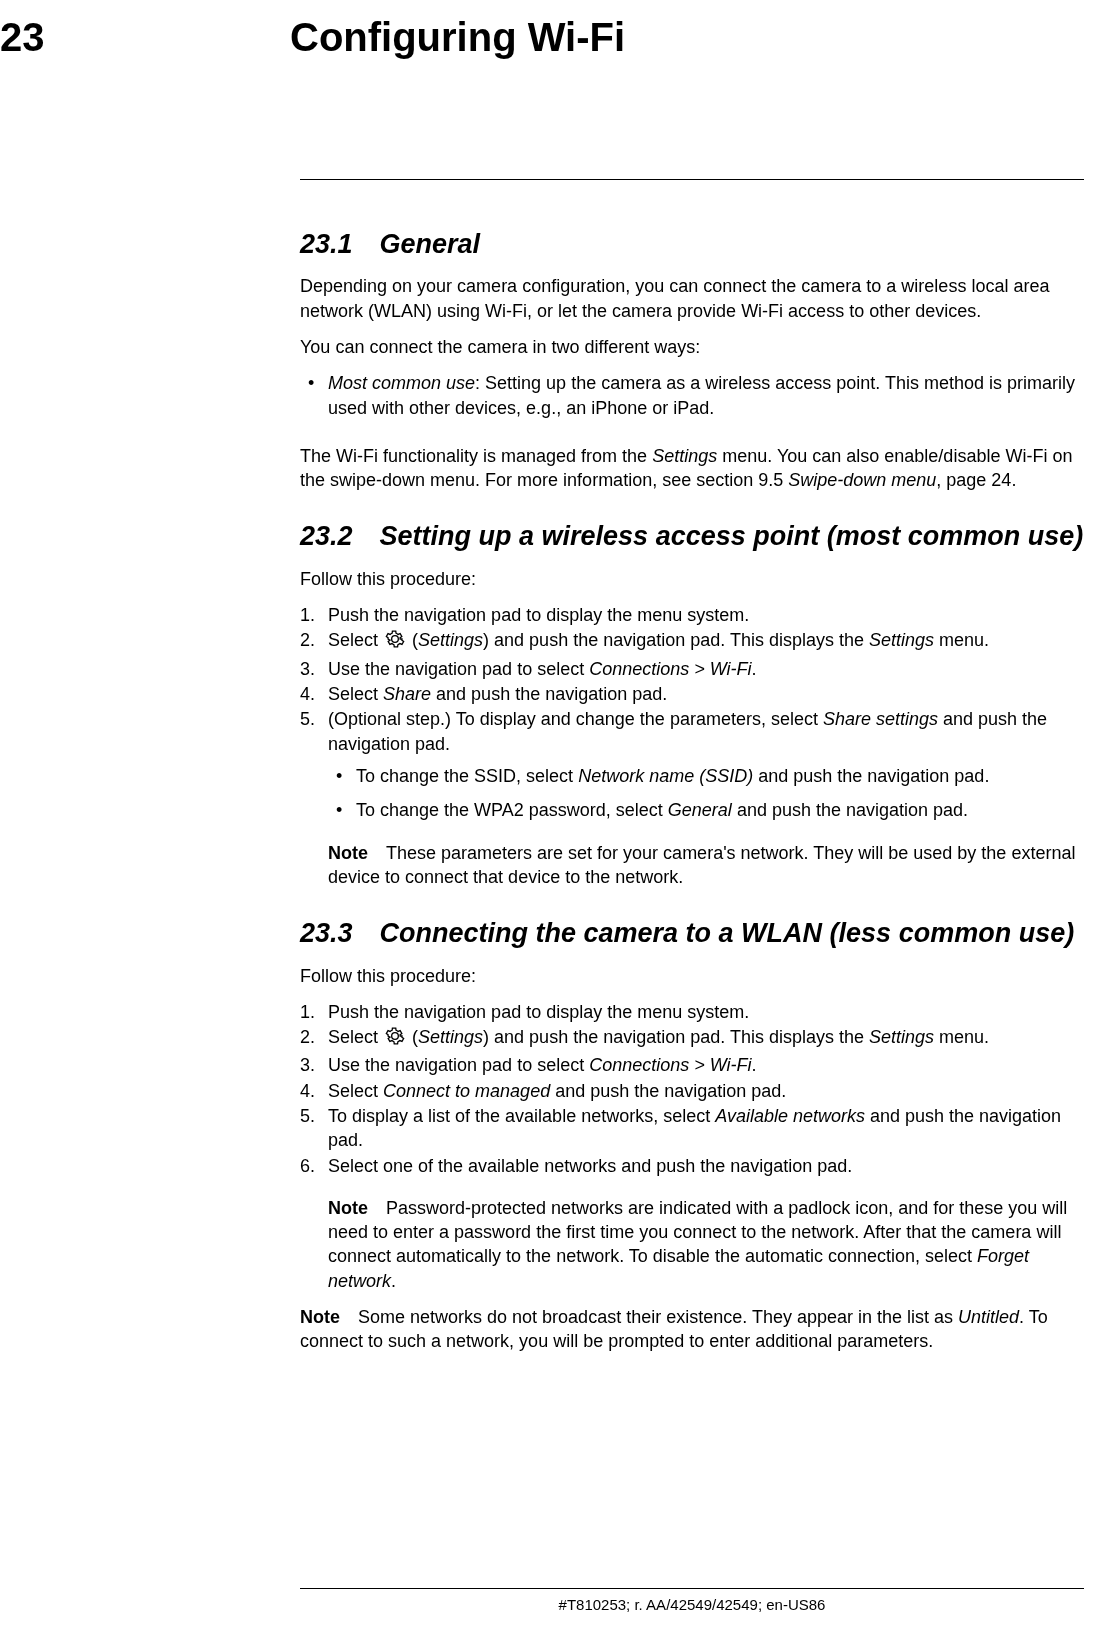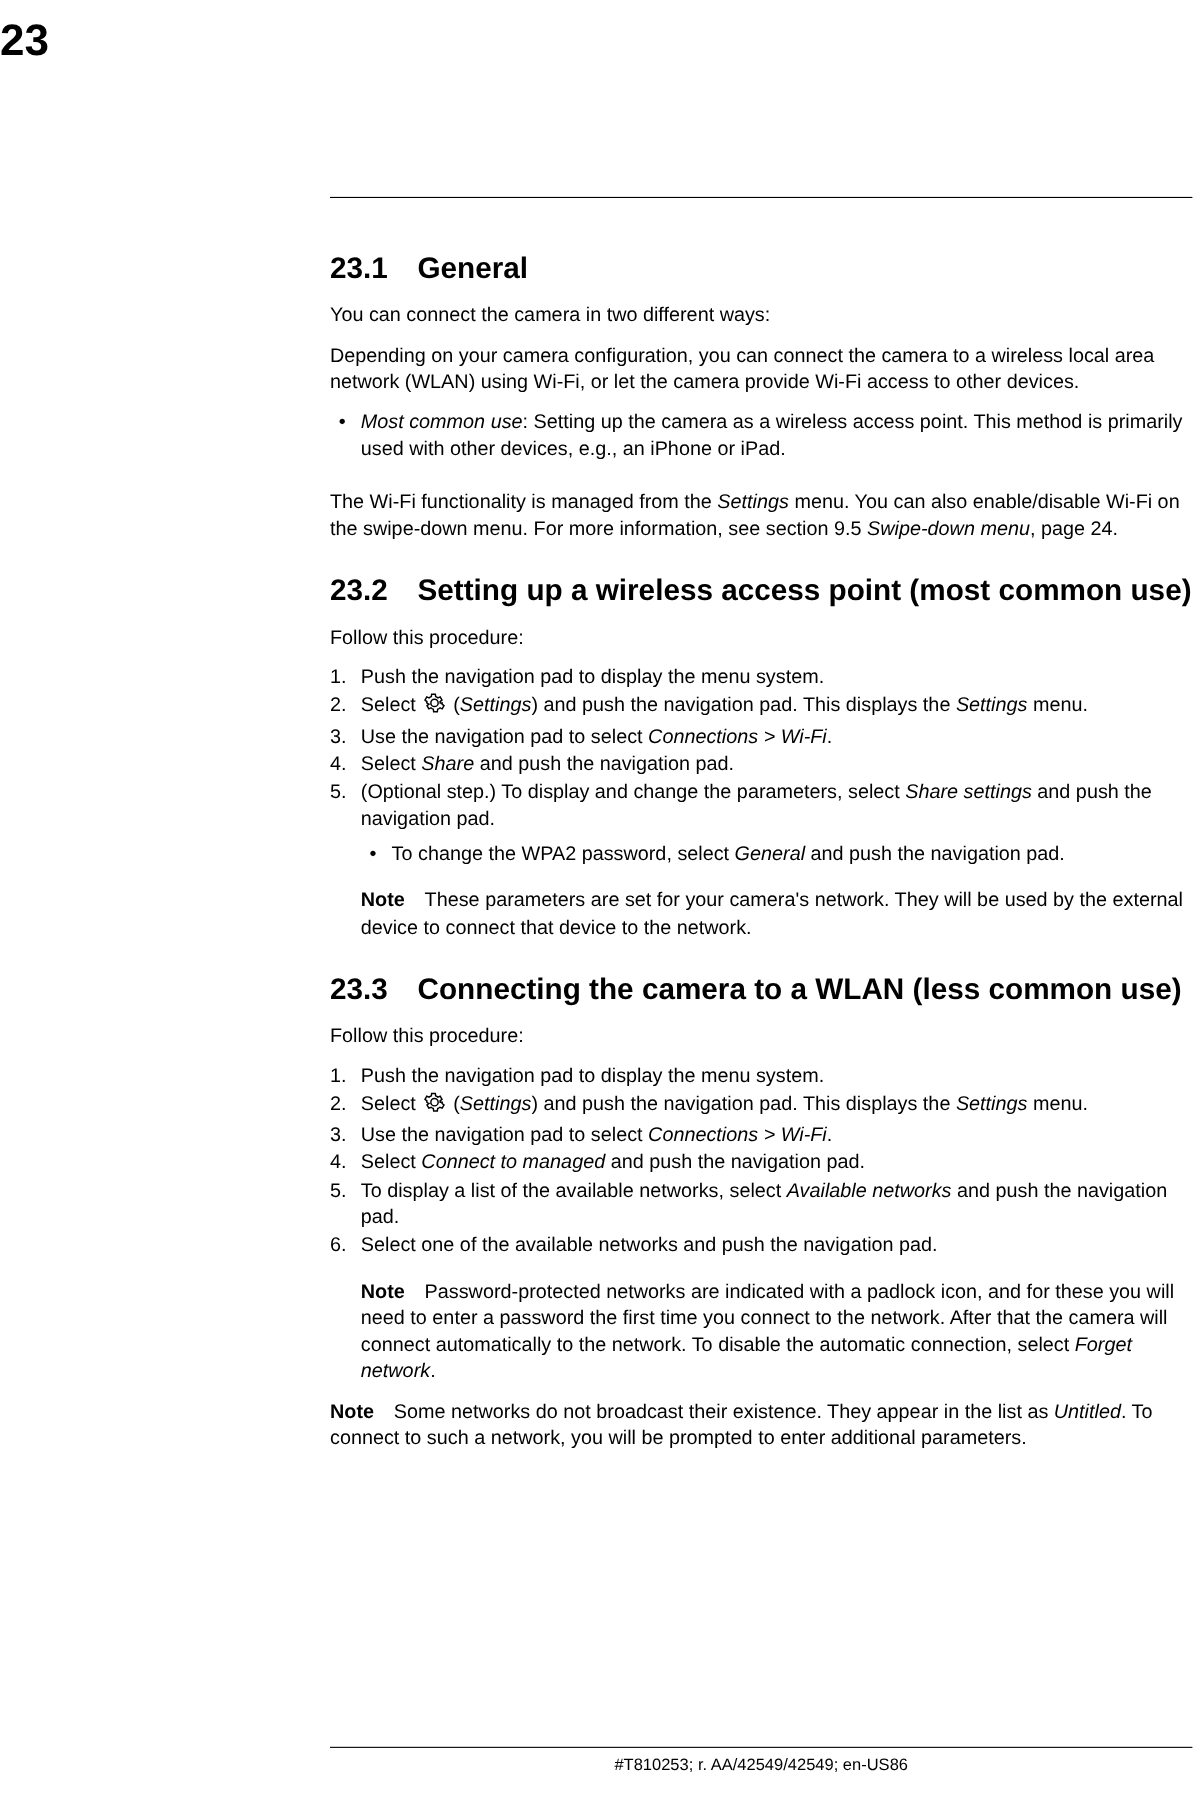--- a/index.html
+++ b/index.html
@@ -36,20 +36,21 @@
     .top-rule {
       border-top: 1px solid #000;
       margin-bottom: 48px;
     }
     h2 {
       font-size: 27px;
       font-weight: bold;
       margin-top: 28px;
       margin-bottom: 14px;
       line-height: 1.2;
+      font-style: italic;
     }
     p { margin-bottom: 12px; }
     ul { list-style: none; padding-left: 0; margin-bottom: 24px; }
     ul > li { padding-left: 28px; position: relative; margin-bottom: 1px; }
     ul > li::before { content: "•"; position: absolute; left: 8px; }
     ol { list-style: none; padding-left: 0; margin-bottom: 12px; counter-reset: step; }
     ol > li { padding-left: 28px; position: relative; margin-bottom: 1px; counter-increment: step; }
     ol > li::before { content: counter(step) "."; position: absolute; left: 0; }
     .sub-bullets { margin-top: 8px; margin-bottom: 8px; }
     .sub-bullets > li { margin-bottom: 10px; }
@@ -74,28 +75,29 @@
       display: flex;
       justify-content: center;
       font-size: 15px;
     }
   </style>
 </head>
 <body>
 
 <div class="chapter-header">
   <div class="chapter-number">23</div>
+  <div class="chapter-title">Configuring Wi-Fi</div>
 </div>
 
 <div class="content">
   <div class="top-rule"></div>
 
   <h2>23.1 General</h2>
+  <p>Depending on your camera configuration, you can connect the camera to a wireless local area network (WLAN) using Wi-Fi, or let the camera provide Wi-Fi access to other devices.</p>
   <p>You can connect the camera in two different ways:</p>
-  <p>Depending on your camera configuration, you can connect the camera to a wireless local area network (WLAN) using Wi-Fi, or let the camera provide Wi-Fi access to other devices.</p>
   <ul>
     <li>
       <em>Most common use</em><span>: Setting up the camera as a wireless access point. This method is primarily used with other devices, e.g., an iPhone or iPad.</span>
     </li>
   </ul>
   <p>
     <span>The Wi-Fi functionality is managed from the </span><em>Settings</em><span> menu. You can also enable/disable Wi-Fi on the swipe-down menu. For more information, see section 9.5 </span><em>Swipe-down menu</em><span>, page 24.</span>
   </p>
 
   <h2>23.2 Setting up a wireless access point (most common use)</h2>
@@ -109,20 +111,23 @@
     </li>
     <li>
       <span>Use the navigation pad to select </span><em>Connections &gt; Wi-Fi</em><span>.</span>
     </li>
     <li>
       <span>Select </span><em>Share</em><span> and push the navigation pad.</span>
     </li>
     <li>
       <span>(Optional step.) To display and change the parameters, select </span><em>Share settings</em><span> and push the navigation pad.</span>
       <ul class="sub-bullets">
+        <li>
+          <span>To change the SSID, select </span><em>Network name (SSID)</em><span> and push the navigation pad.</span>
+        </li>
         <li>
           <span>To change the WPA2 password, select </span><em>General</em><span> and push the navigation pad.</span>
         </li>
       </ul>
       <div class="note-block">
         <strong>Note</strong><span> These parameters are set for your camera's network. They will be used by the external device to connect that device to the network.</span>
       </div>
     </li>
   </ol>
 

